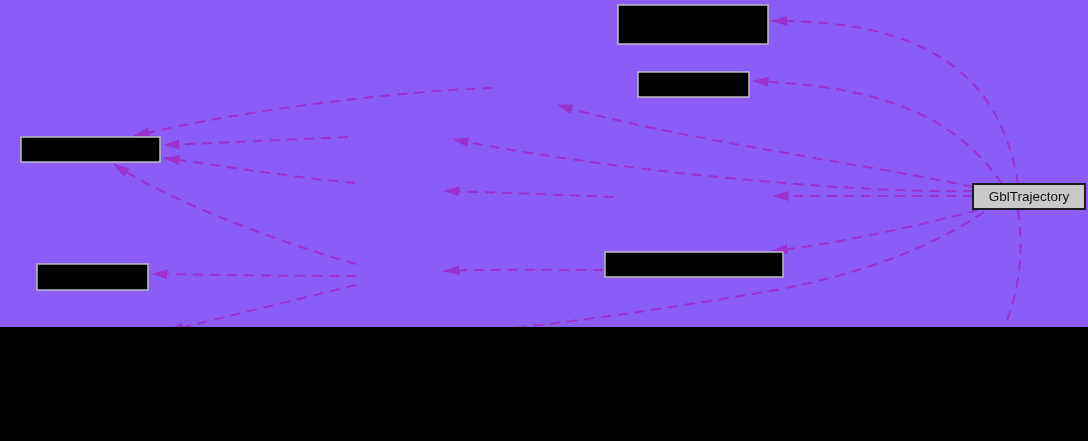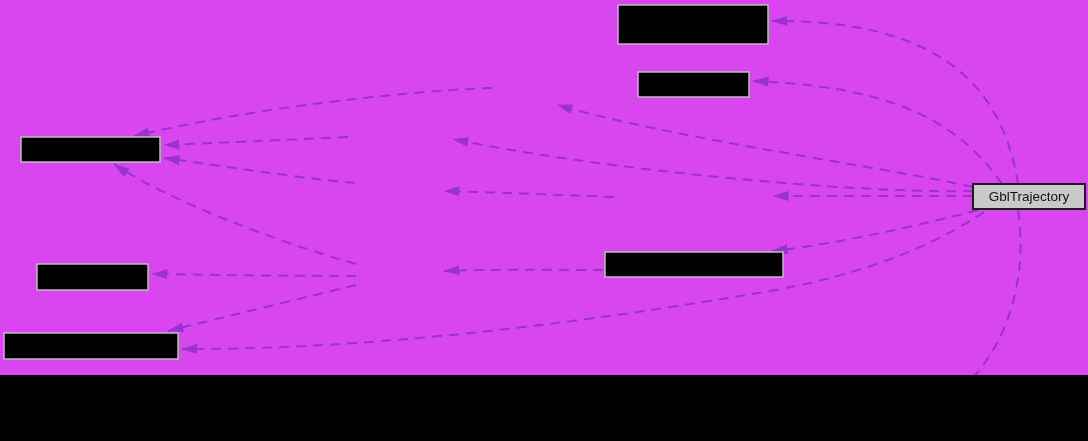--- a/index.html
+++ b/index.html
@@ -4,22 +4,22 @@
 <style>
   html, body {
     margin: 0;
     padding: 0;
     background: #000000;
     font-family: "Liberation Sans", sans-serif;
   }
   .stage {
     position: relative;
     width: 1088px;
-    height: 375px;
-    background: #d946ef;
+    height: 327px;
+    background: #8b5cf6;
     overflow: hidden;
     text-align: right;
   }
   svg { display: block; }
   .edge {
     fill: none;
     stroke: #9a32cd;
     stroke-width: 2;
     stroke-dasharray: 10 7;
     marker-end: url(#arrowhead);

